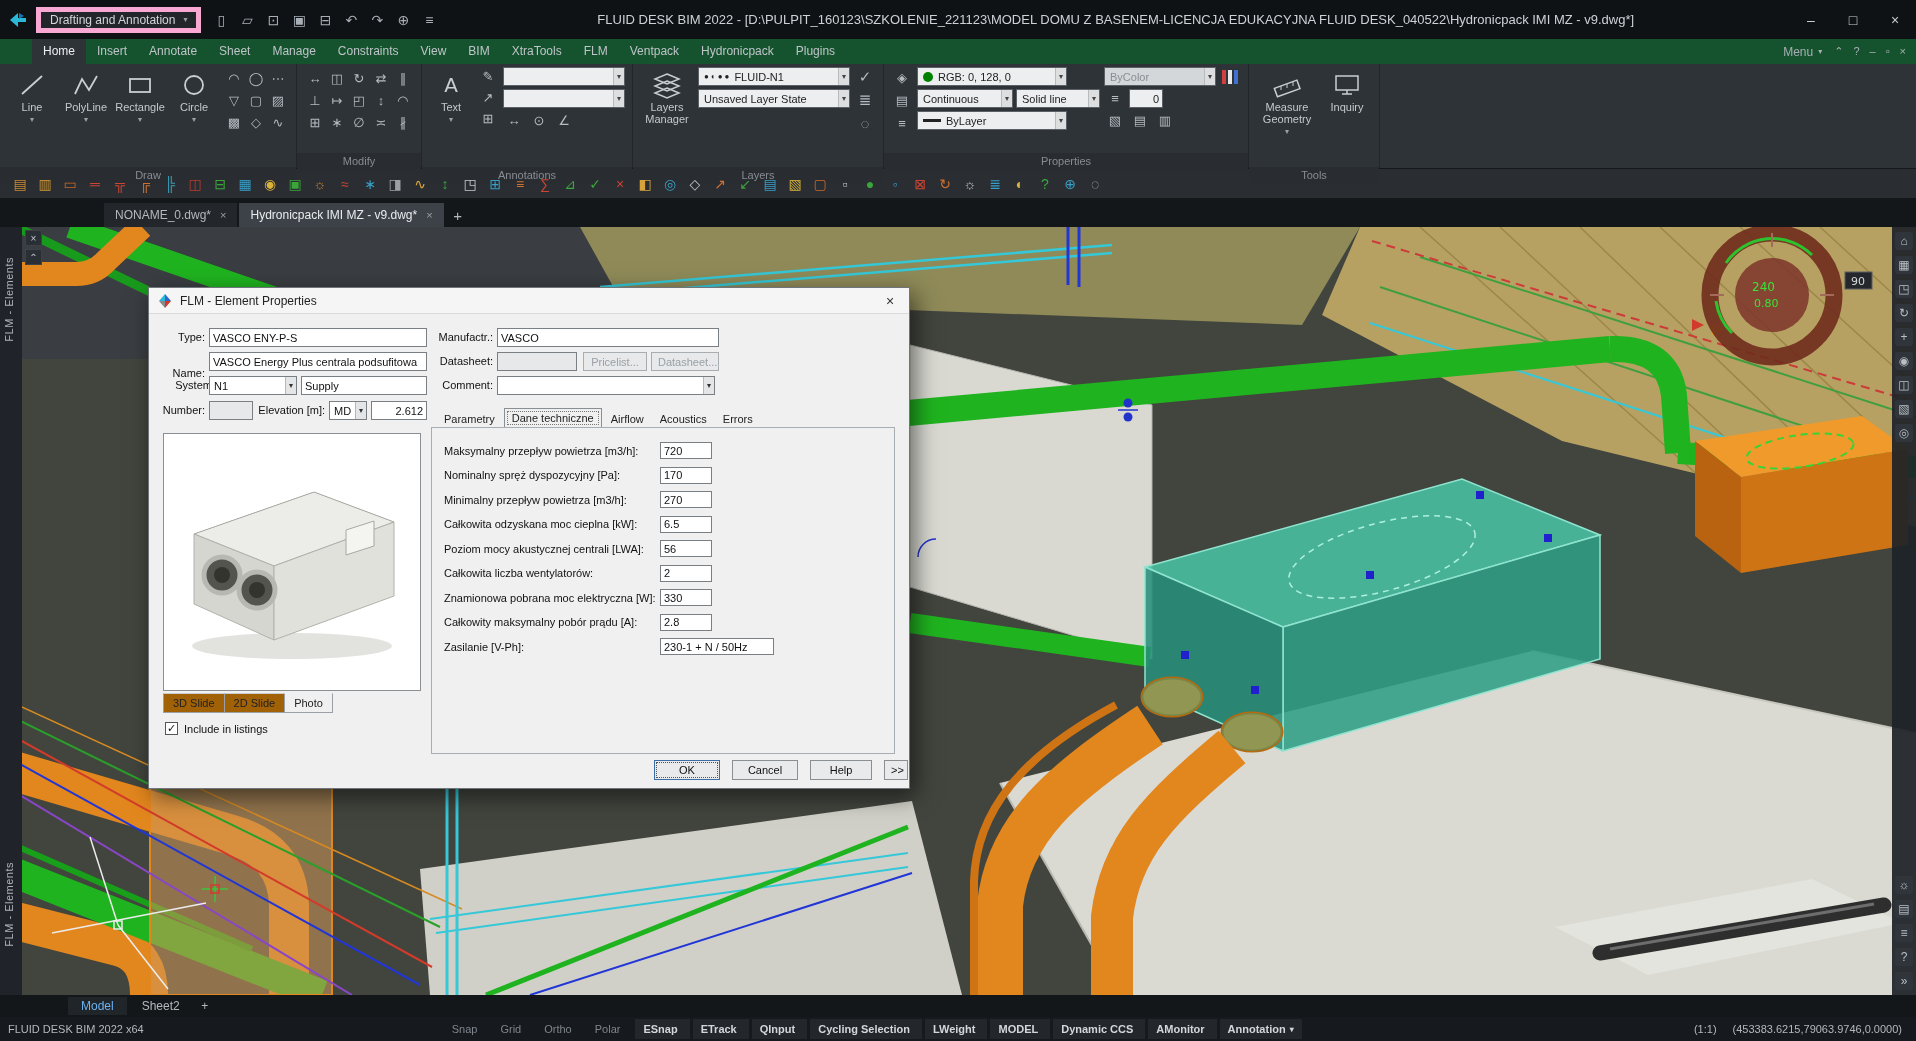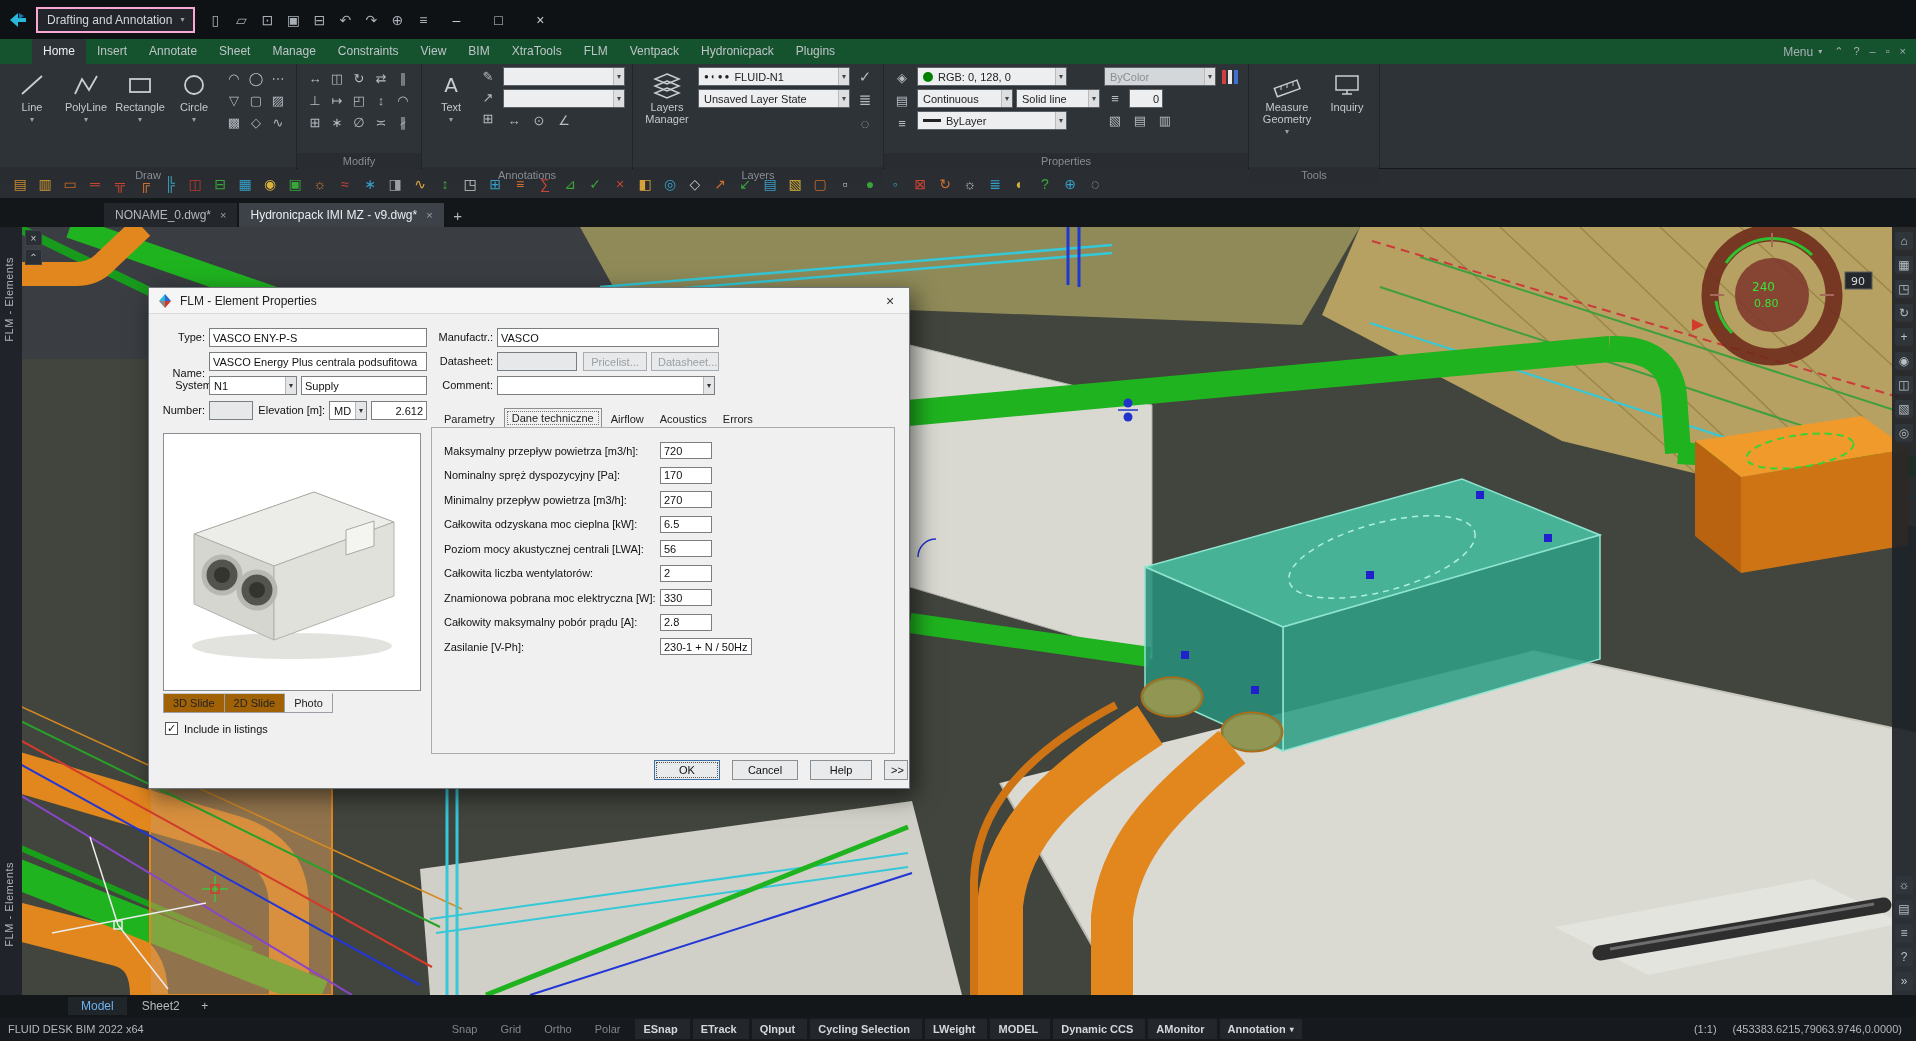--- a/index.html
+++ b/index.html
@@ -5,21 +5,21 @@
   html,body{margin:0;padding:0;background:#000;}
   *{box-sizing:border-box;}
   .app{width:1916px;height:1041px;position:relative;background:#2e3338;
        font-family:"Liberation Sans",sans-serif;overflow:hidden;color:#c9cdd1;
        -webkit-font-smoothing:antialiased;}
   svg text{font-family:"DejaVu Sans",sans-serif;}
 
   
   .titlebar{height:39px;background:#0f1215;display:flex;align-items:center;font-size:13px;}
   .app-logo{width:36px;display:flex;align-items:center;justify-content:center;}
-  .workspace{height:26px;padding:0 9px;background:#22262b;border:2px solid #f9a8d4;
+  .workspace{height:26px;padding:0 9px;background:#22262b;border:5px solid #f9a8d4;
              display:flex;align-items:center;gap:8px;font-size:12px;color:#d2d6da;}
   .workspace .caret{font-size:8px;color:#9aa0a6;}
   .quickbar{display:flex;margin-left:8px;gap:2px;}
   .qico{width:24px;height:24px;display:flex;align-items:center;justify-content:center;color:#a9afb6;font-size:14px;}
   .tb-title{flex:1;text-align:center;font-size:13px;color:#ced2d6;white-space:nowrap;overflow:hidden;}
   .win-controls{display:flex;}
   .wctl{width:42px;height:39px;display:flex;align-items:center;justify-content:center;font-size:14px;color:#c9cdd1;}
 
   
   .menurow{height:25px;background:#14532d;display:flex;align-items:stretch;font-size:12px;padding-left:32px;}
@@ -154,20 +154,21 @@
       <span class="qico">▯</span>
         <span class="qico">▱</span>
         <span class="qico">⊡</span>
         <span class="qico">▣</span>
         <span class="qico">⊟</span>
         <span class="qico">↶</span>
         <span class="qico">↷</span>
         <span class="qico">⊕</span>
         <span class="qico">≡</span>
     </div>
+    <div class="tb-title">FLUID DESK BIM 2022 - [D:\PULPIT_160123\SZKOLENIE_221123\MODEL DOMU Z BASENEM-LICENCJA EDUKACYJNA FLUID DESK_040522\Hydronicpack IMI MZ - v9.dwg*]</div>
     <div class="win-controls">
       <span class="wctl">–</span>
         <span class="wctl">□</span>
         <span class="wctl">×</span>
     </div>
   </div>
 
   <div class="menurow">
     <div class="mtabs">
       <span class="mtab active">Home</span>
@@ -743,21 +744,21 @@
             <input class="param-input" value="330" style="width: 52px;">
           </div>
 
           <div class="param-row">
             <span class="param-label">Całkowity maksymalny pobór prądu [A]:</span>
             <input class="param-input" value="2.8" style="width: 52px;">
           </div>
 
           <div class="param-row">
             <span class="param-label">Zasilanie [V-Ph]:</span>
-            <input class="param-input" value="230-1 + N / 50Hz" style="width: 92px;">
+            <input class="param-input" value="230-1 + N / 50Hz" style="width: 114px;">
           </div>
 
       </div>
 
       <div class="photo-box">
         <svg width="256" height="256" viewBox="0 0 256 256">
           <ellipse cx="128" cy="212" rx="100" ry="13" fill="#e2e2de"></ellipse>
           <polygon points="30,100 150,58 230,88 110,132" fill="#ececе9"></polygon>
           <polygon points="30,100 150,58 230,88 110,132" fill="#ececе9"></polygon>
           <polygon points="30,100 150,58 230,88 110,132" fill="#ecece9" stroke="#b2b2ac" stroke-width="1"></polygon>

